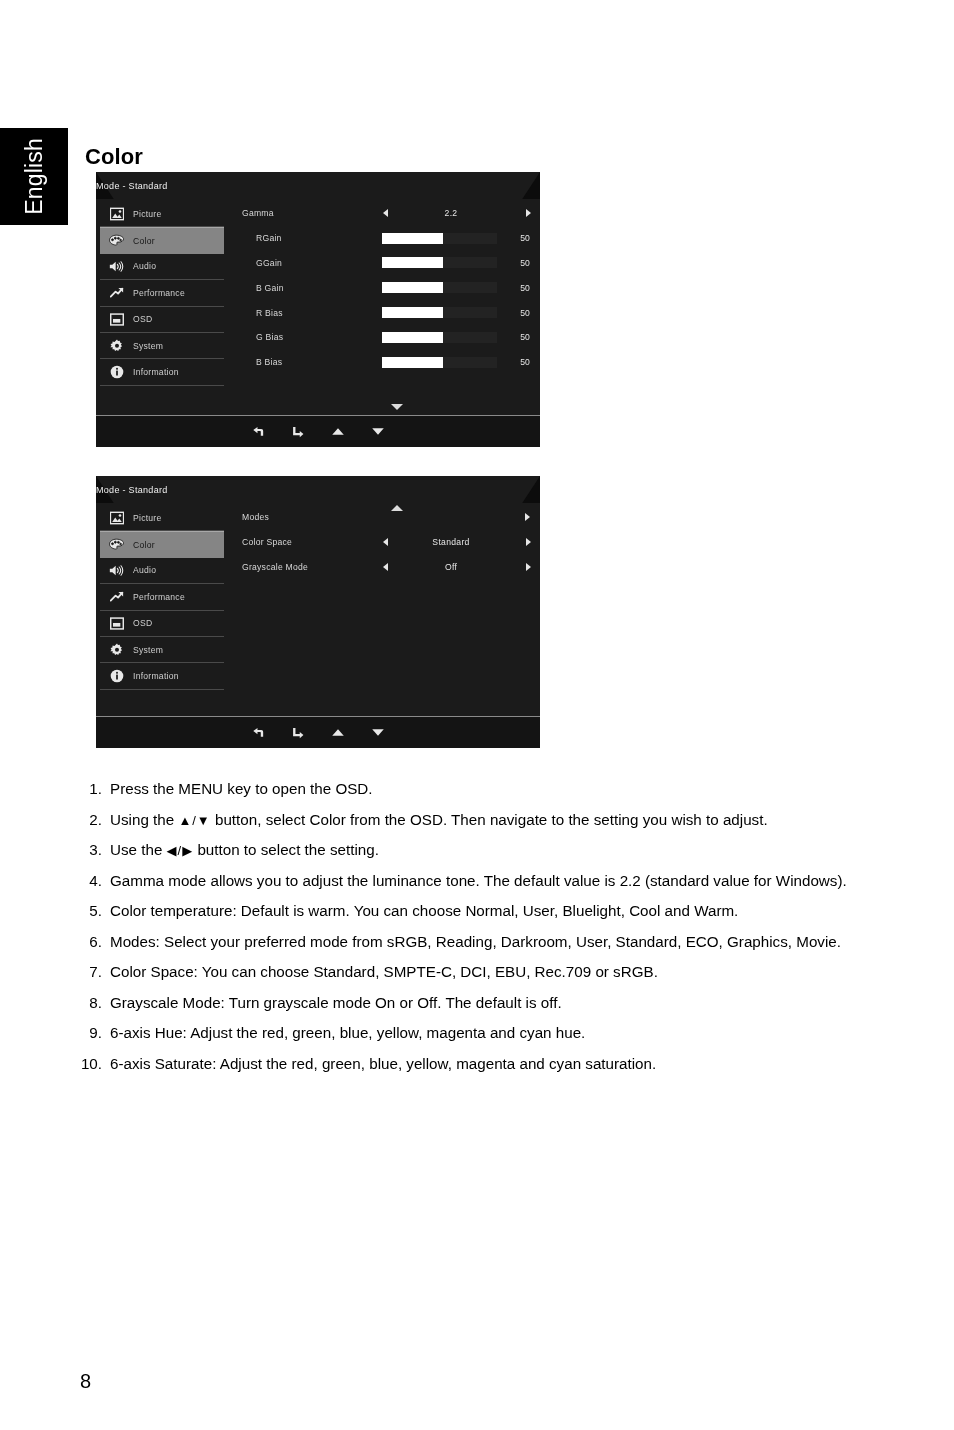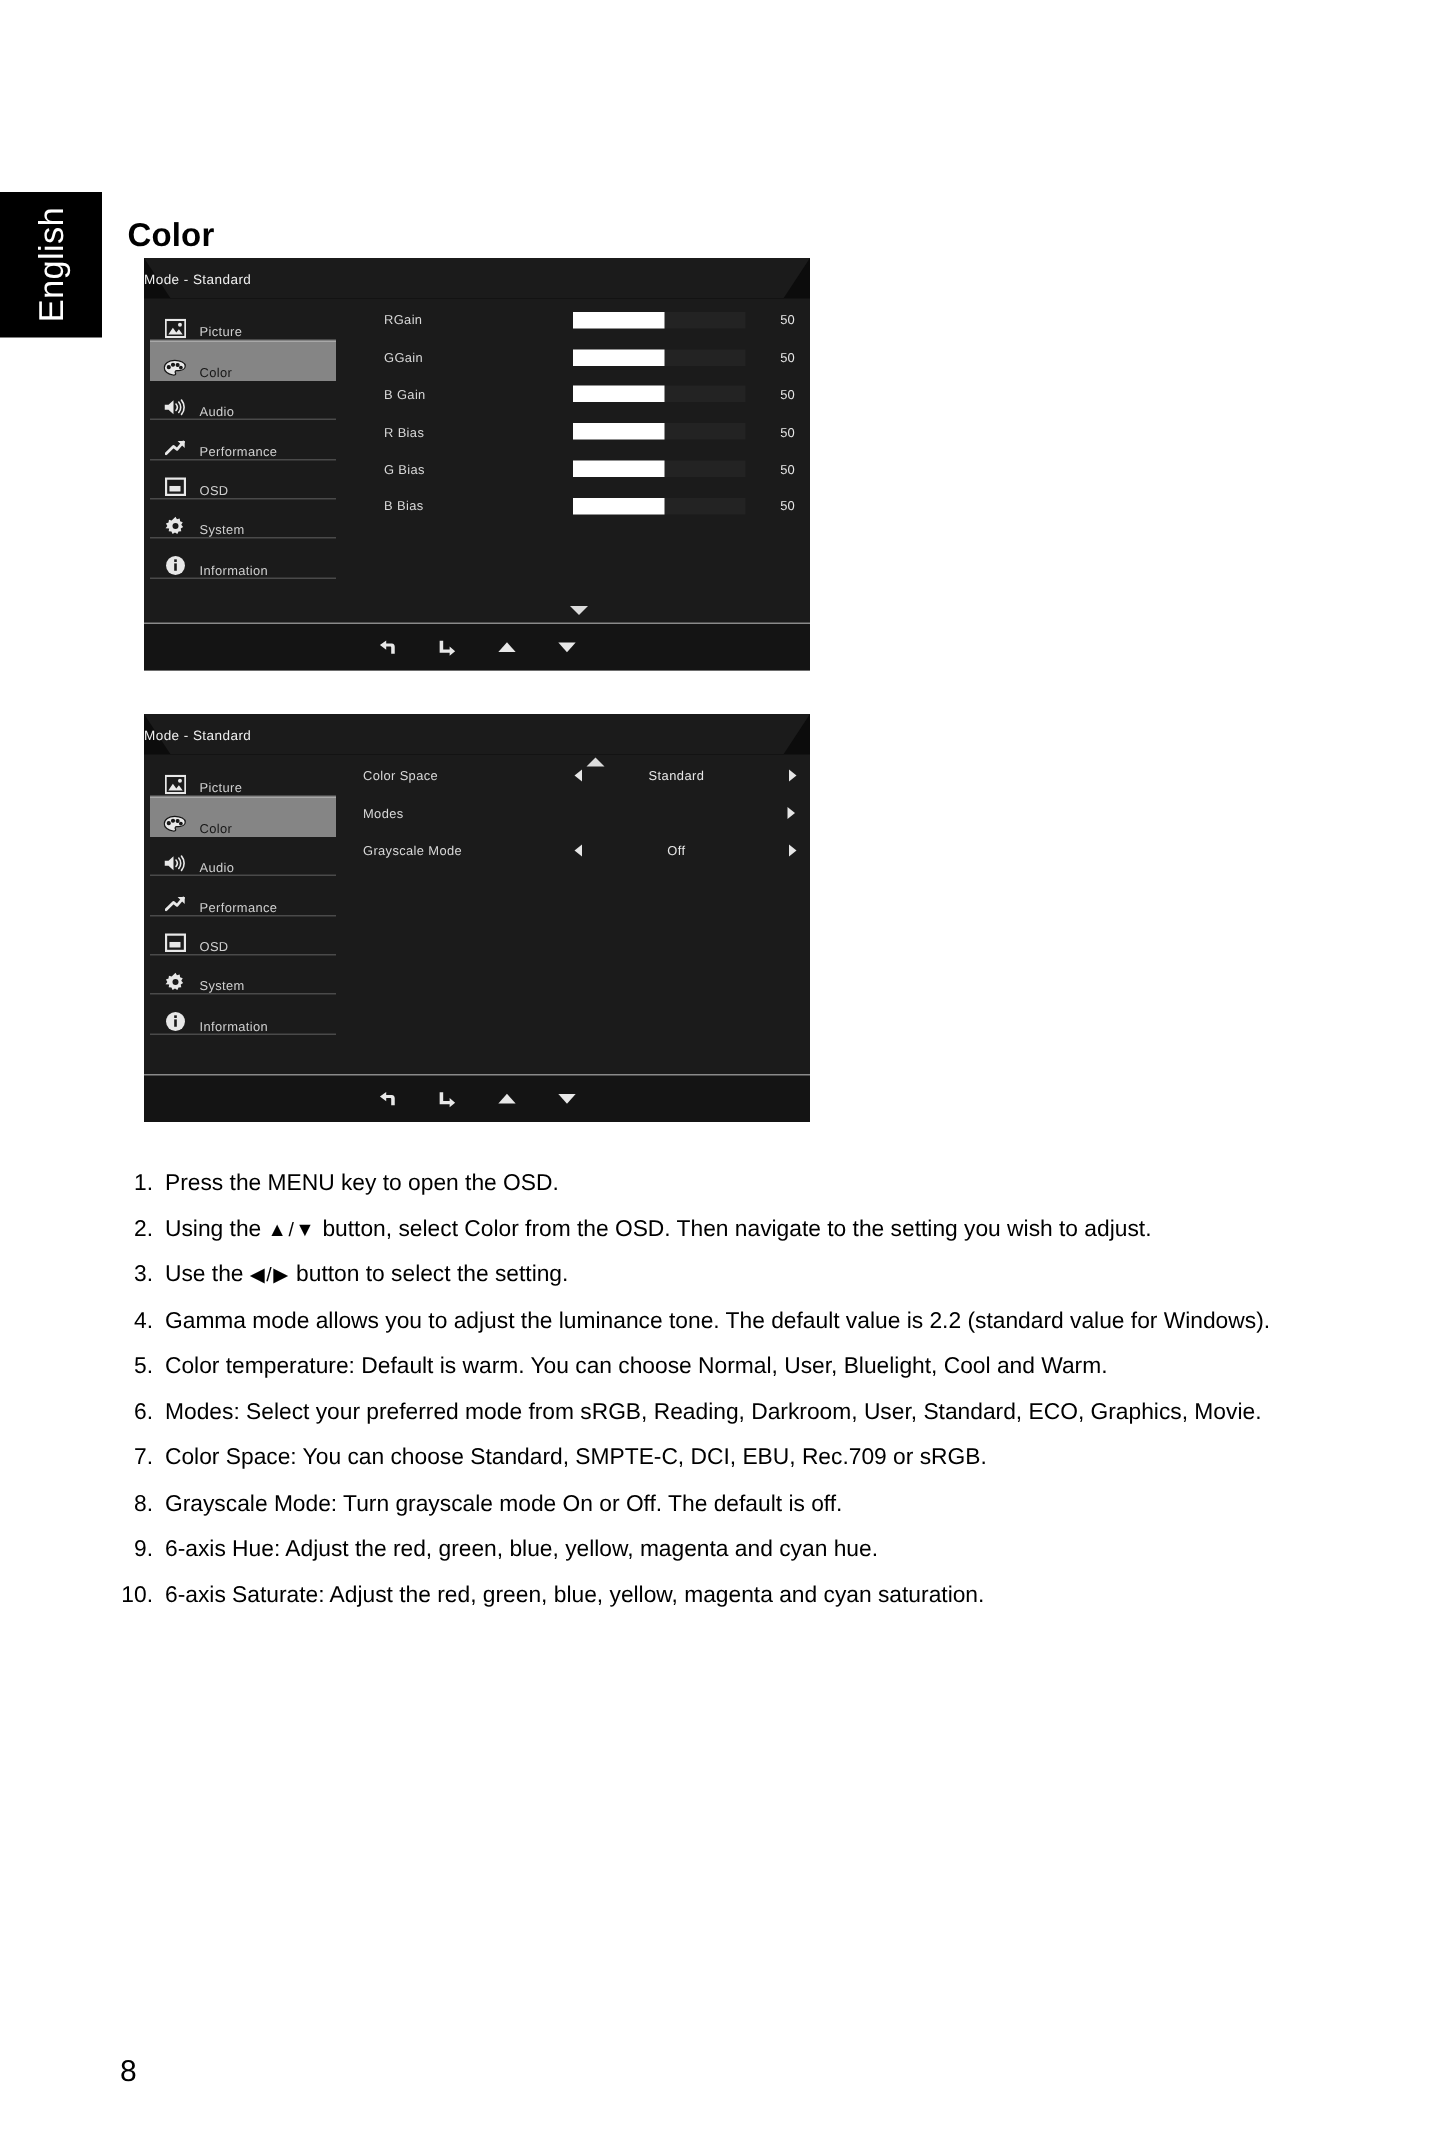--- a/index.html
+++ b/index.html
@@ -99,21 +99,21 @@
   .osd-nav {
     width: 128px;
     padding-left: 4px;
     padding-top: 2px;
     flex: none;
   }
   .nav-item {
     position: relative;
     height: 26.4px;
     display: flex;
-    align-items: flex-end;
+    align-items: center;
     padding-left: 9px;
     box-sizing: border-box;
     border-bottom: 1px solid #4a4a4a;
     width: 124px;
   }
   .nav-item.selected {
     background: #858585;
     border-bottom: 1px solid #858585;
     border-top: 1px solid #a8a8a8;
   }
@@ -368,20 +368,30 @@
             <svg viewBox="0 0 16 16" width="14" height="14">
               <circle cx="8" cy="8" r="7.2" fill="currentColor"></circle>
               <rect x="7" y="6.4" width="2" height="5.6" fill="#1b1b1b"></rect>
               <rect x="7" y="3.3" width="2" height="2" fill="#1b1b1b"></rect>
             </svg>
           </span>
           <span class="nav-label">Information</span>
         </div>
       </div>
       <div class="osd-settings">
+        <div class="setting-row">
+          <span class="set-label">Gamma</span>
+          <span class="arrow-slot">
+            <span class="arrow-l"></span>
+          </span>
+          <span class="set-value">2.2</span>
+          <span class="arrow-slot-right">
+            <span class="arrow-r"></span>
+          </span>
+        </div>
         <div class="setting-row sub">
           <span class="set-label">RGain</span>
           <div class="slider-track">
             <div class="slider-fill" style="width:53%"></div>
           </div>
           <span class="slider-num">50</span>
         </div>
         <div class="setting-row sub">
           <span class="set-label">GGain</span>
           <div class="slider-track">
@@ -517,32 +527,32 @@
               <circle cx="8" cy="8" r="7.2" fill="currentColor"></circle>
               <rect x="7" y="6.4" width="2" height="5.6" fill="#1b1b1b"></rect>
               <rect x="7" y="3.3" width="2" height="2" fill="#1b1b1b"></rect>
             </svg>
           </span>
           <span class="nav-label">Information</span>
         </div>
       </div>
       <div class="osd-settings">
         <div class="setting-row">
+          <span class="set-label">Modes</span>
+          <span class="submenu-chevron"></span>
+        </div>
+        <div class="setting-row">
           <span class="set-label">Color Space</span>
           <span class="arrow-slot">
             <span class="arrow-l"></span>
           </span>
           <span class="set-value">Standard</span>
           <span class="arrow-slot-right">
             <span class="arrow-r"></span>
           </span>
-        </div>
-        <div class="setting-row">
-          <span class="set-label">Modes</span>
-          <span class="submenu-chevron"></span>
         </div>
         <div class="setting-row">
           <span class="set-label">Grayscale Mode</span>
           <span class="arrow-slot">
             <span class="arrow-l"></span>
           </span>
           <span class="set-value">Off</span>
           <span class="arrow-slot-right">
             <span class="arrow-r"></span>
           </span>

